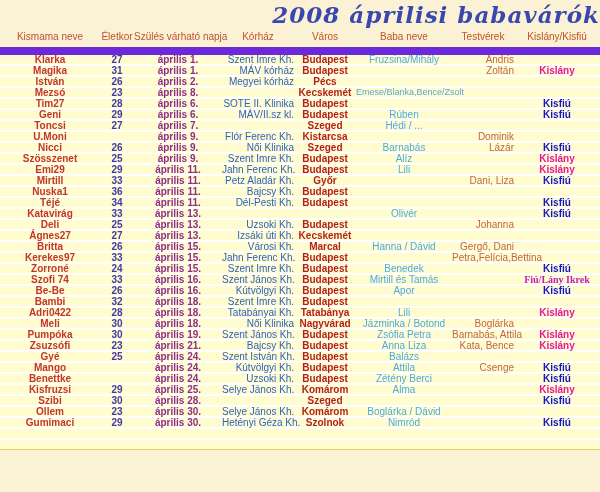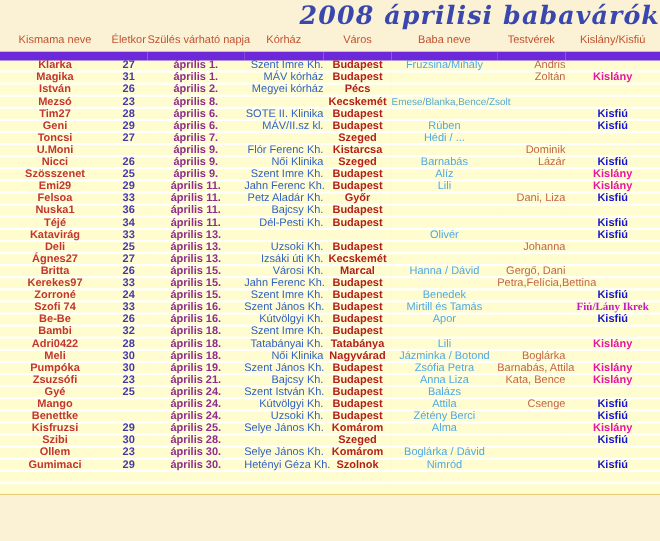--- a/index.html
+++ b/index.html
@@ -189,21 +189,21 @@
         <td class="c-name">Emi29</td>
         <td class="c-age">29</td>
         <td class="c-date">április 11.</td>
         <td class="c-hosp">Jahn Ferenc Kh.</td>
         <td class="c-city">Budapest</td>
         <td class="c-baby">Lili</td>
         <td class="c-sib"></td>
         <td class="c-gender g-girl">Kislány</td>
       </tr>
       <tr>
-        <td class="c-name">Felsoa</td>
+        <td class="c-name">Mirtill</td>
         <td class="c-age">33</td>
         <td class="c-date">április 11.</td>
         <td class="c-hosp">Petz Aladár Kh.</td>
         <td class="c-city">Győr</td>
         <td class="c-baby"></td>
         <td class="c-sib">Dani, Liza</td>
         <td class="c-gender g-boy">Kisfiú</td>
       </tr>
       <tr>
         <td class="c-name">Nuska1</td>

